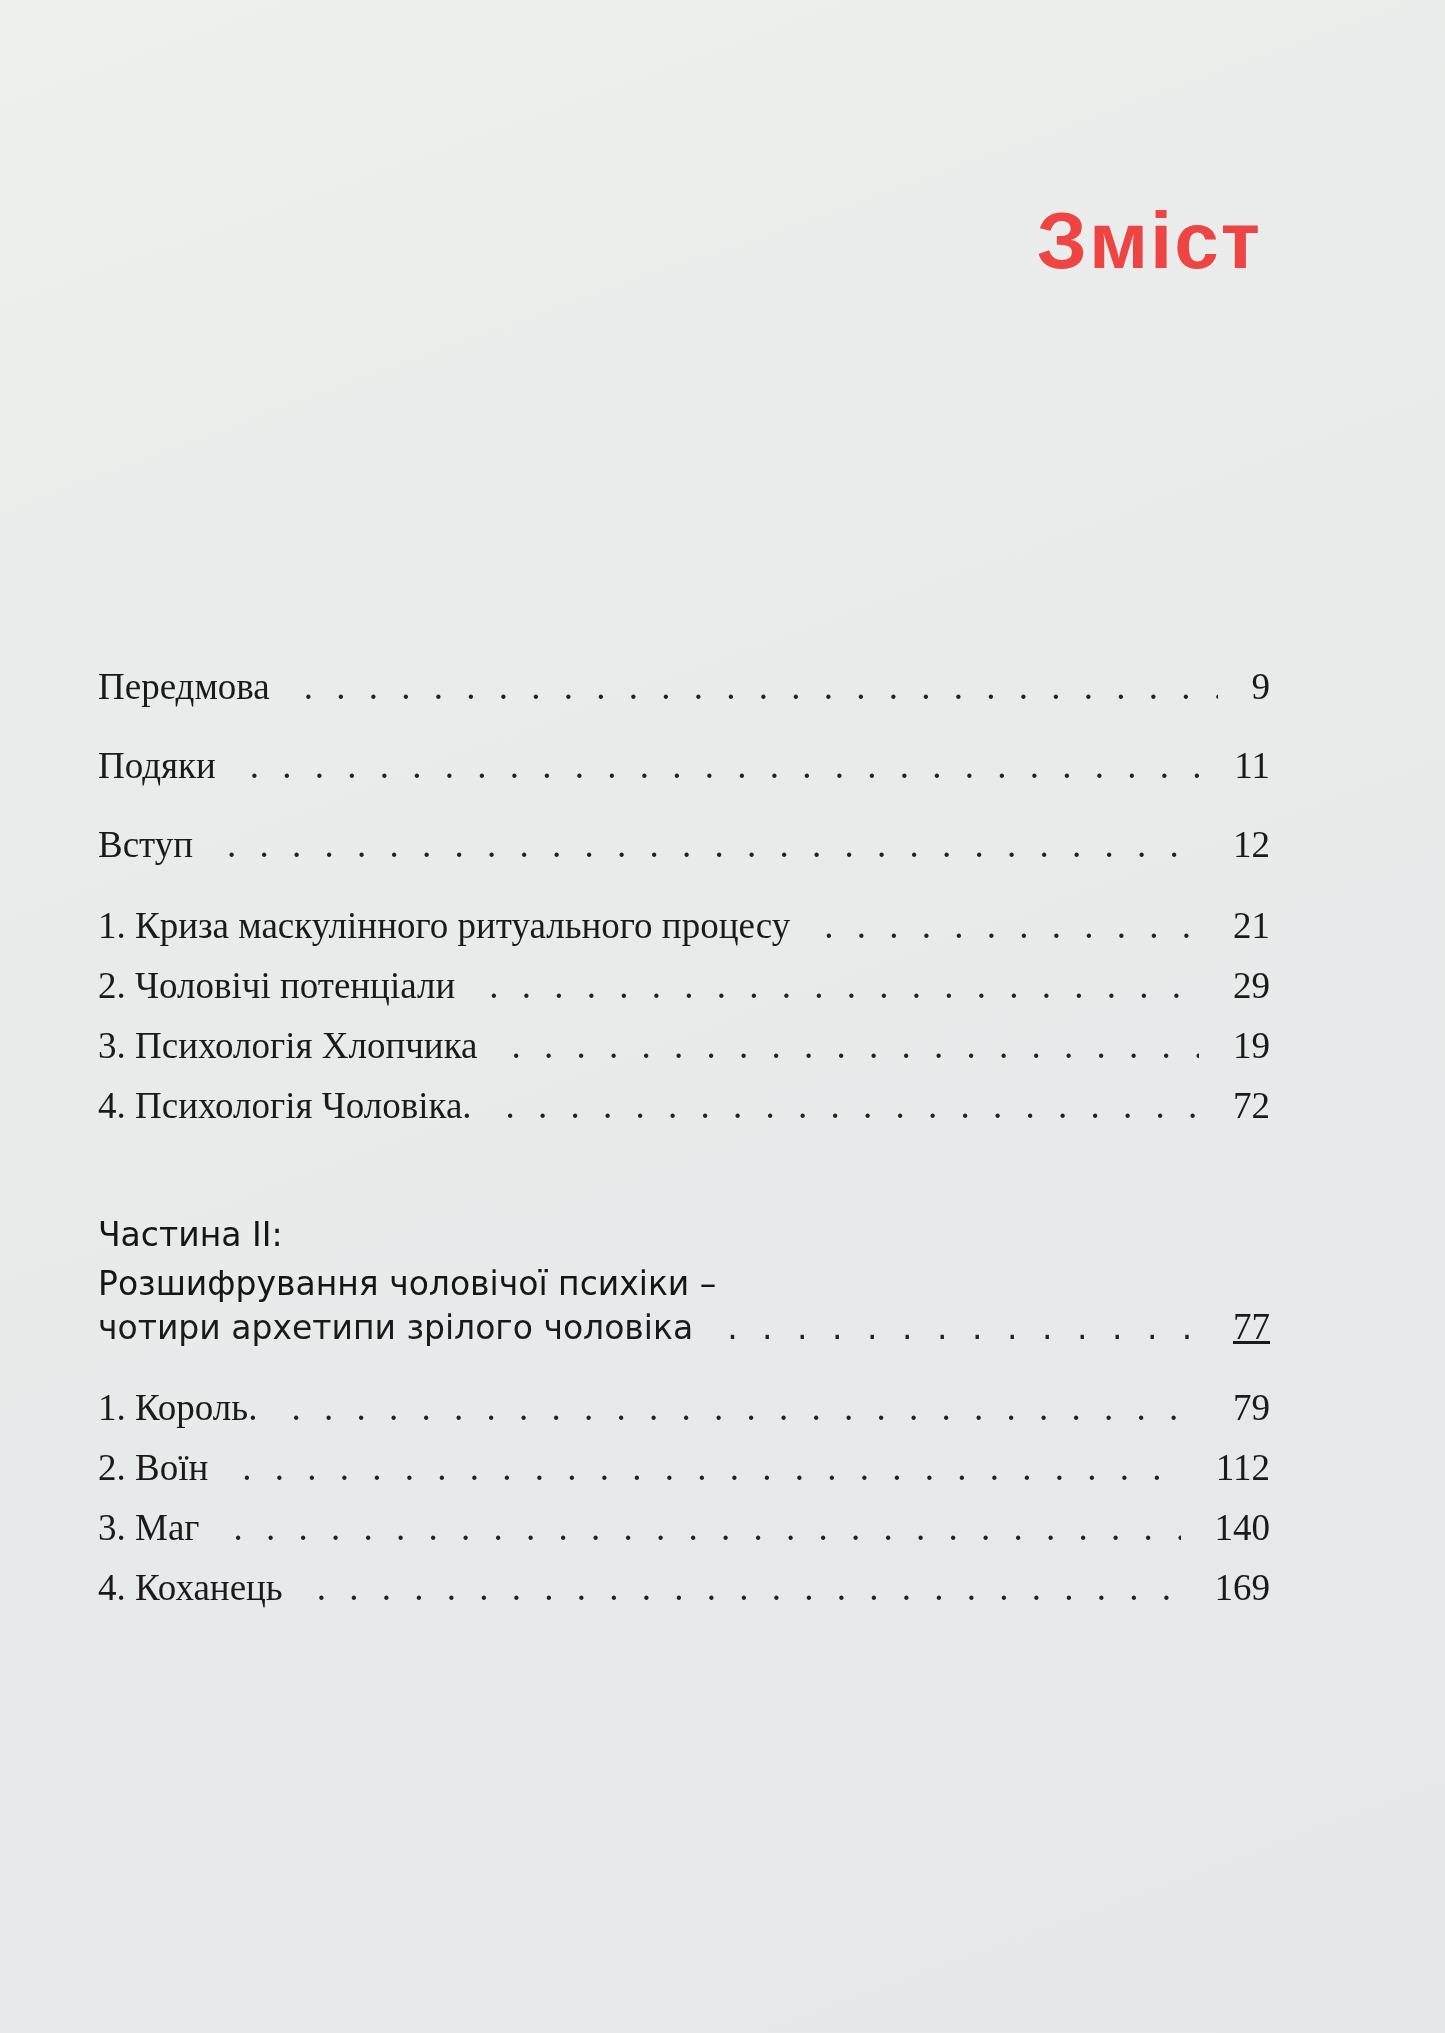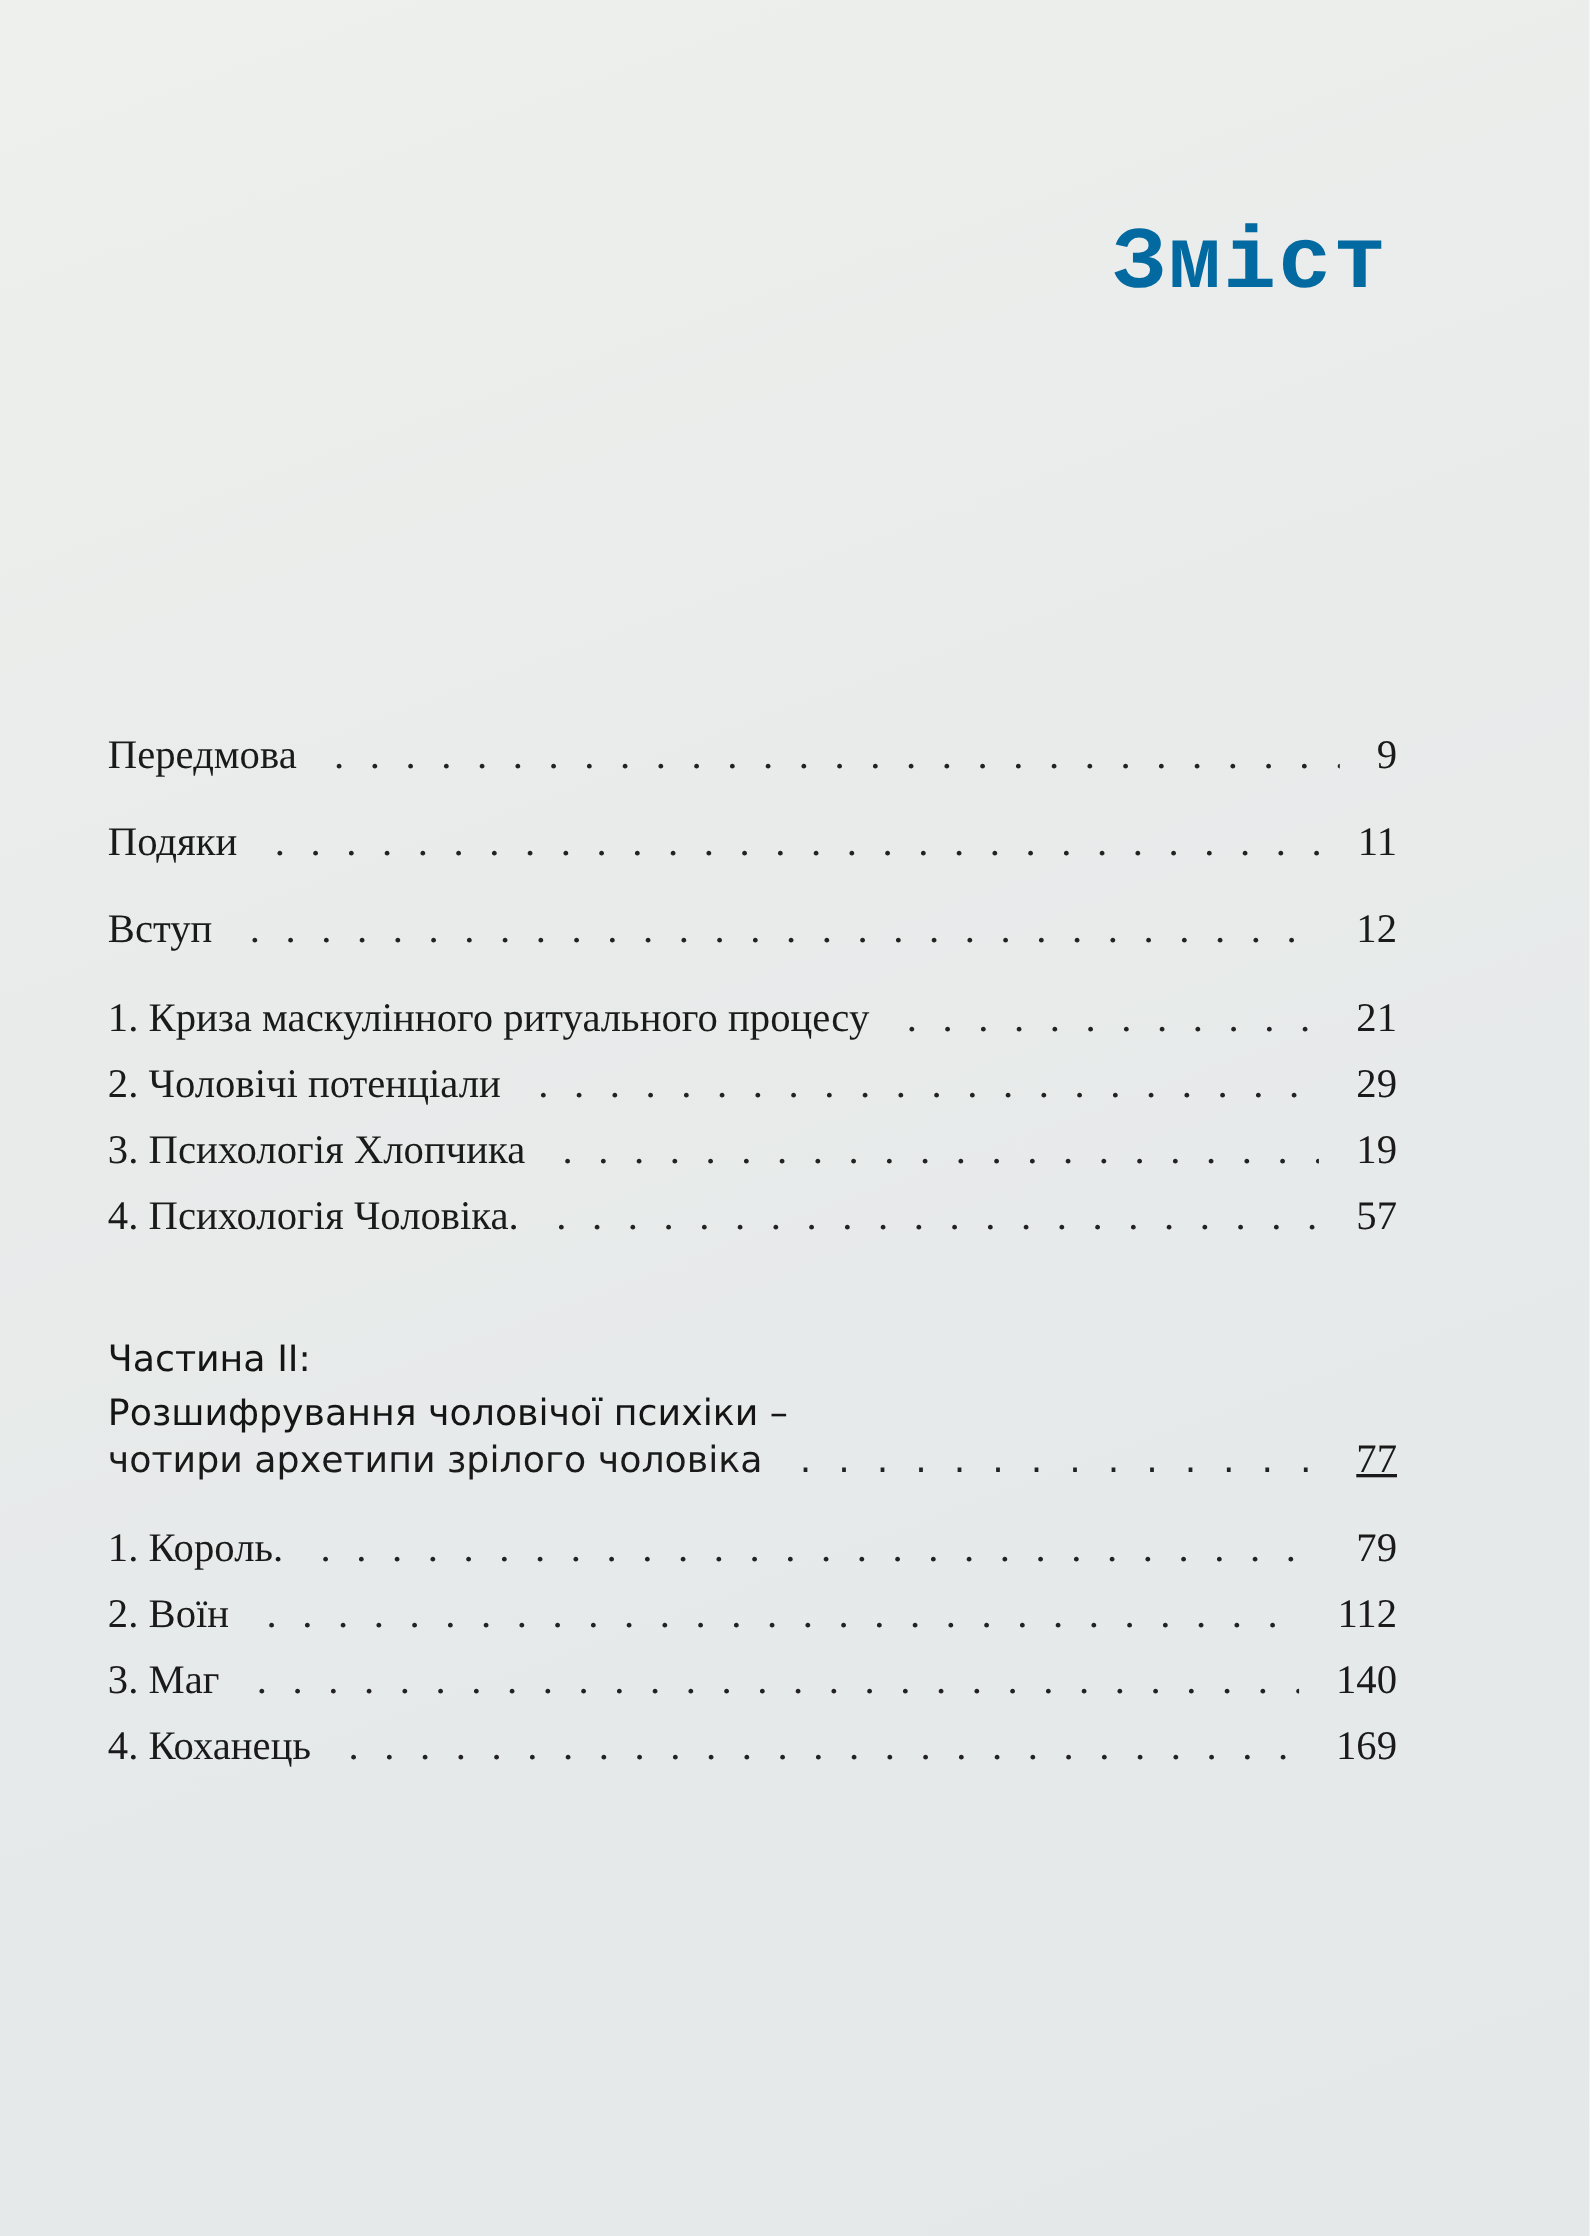--- a/index.html
+++ b/index.html
@@ -18,25 +18,25 @@
   .page {
     position: absolute;
     left: 0; top: 0;
     width: 1445px;
     height: 2033px;
   }
   .title {
     position: absolute;
     right: 183px;
     top: 195px;
-    font-family: Liberation Mono, monospace;
+    font-family: Liberation Sans, sans-serif;
     font-size: 80px;
     font-weight: bold;
     letter-spacing: 2px;
-    color: #0369a1;
+    color: #ef4444;
     margin: 0;
   }
   .toc {
     position: absolute;
     left: 98px;
     top: 668px;
     width: 1172px;
   }
   .row {
     display: flex;
@@ -122,21 +122,21 @@
         <span class="page-num">29</span>
       </div>
       <div class="row">
         <span class="label">3. Психологія Хлопчика</span>
         <span class="leader"></span>
         <span class="page-num">19</span>
       </div>
       <div class="row">
         <span class="label">4. Психологія Чоловіка.</span>
         <span class="leader"></span>
-        <span class="page-num">57</span>
+        <span class="page-num">72</span>
       </div>
     </div>
 
     <div class="part-head part2">
       <div>Частина II:</div>
       <div>Розшифрування чоловічої психіки –</div>
       <div class="row">
         <span class="label">чотири архетипи зрілого чоловіка</span>
         <span class="leader"></span>
         <span class="page-num" style="font-family:'Liberation Serif','DejaVu Serif',serif;font-size:37px;text-decoration:underline;">77</span>

